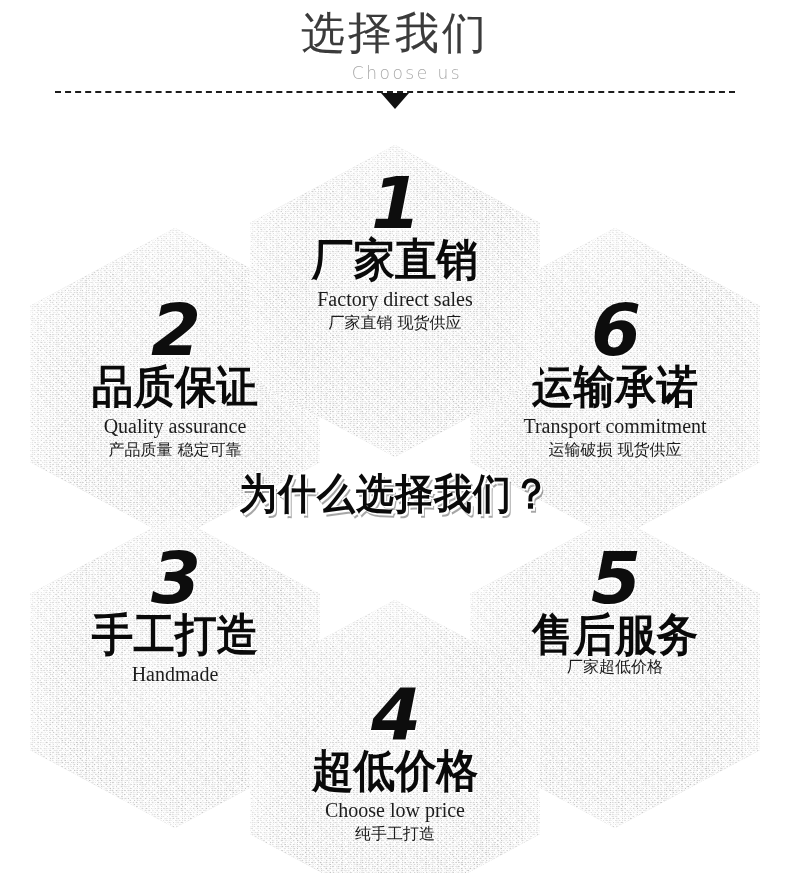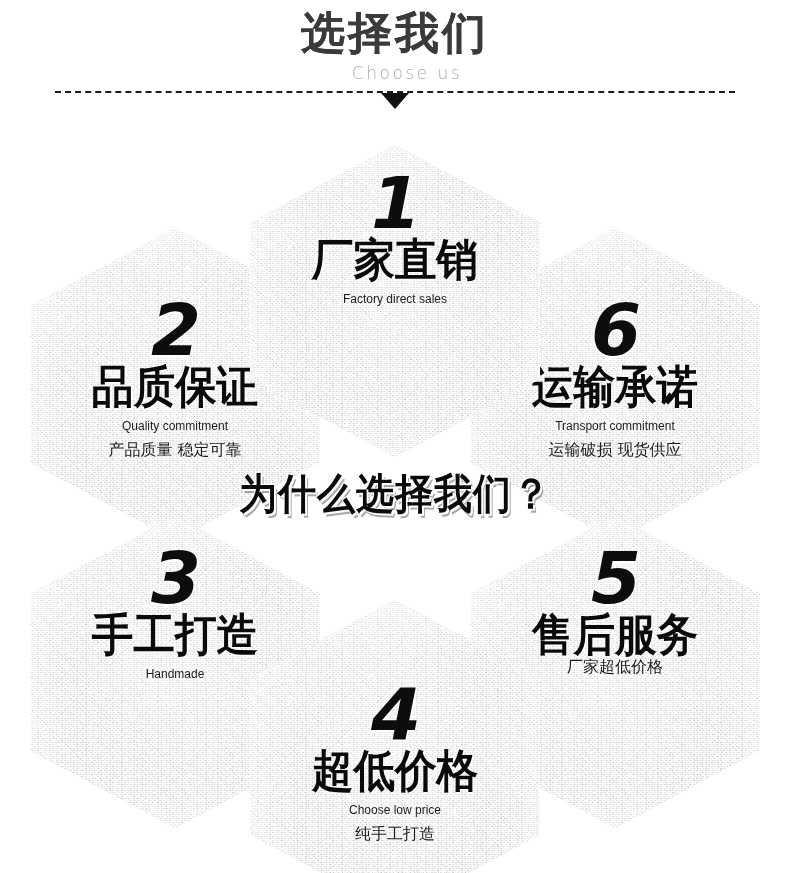--- a/index.html
+++ b/index.html
@@ -23,21 +23,21 @@
     width: 790px;
     height: 130px;
   }
   #main-title {
     position: absolute;
     left: 0; top: 8px;
     width: 790px;
     text-align: center;
     font-size: 44px;
     line-height: 50px;
-    font-weight: 700;
+    font-weight: 400;
     color: #3b3b3b;
     letter-spacing: 3px;
     font-family: "DejaVu Sans", "Liberation Sans", sans-serif;
     -webkit-text-stroke: 0.1px #3b3b3b;
   }
   #sub-title {
     position: absolute;
     left: 0; top: 62px;
     width: 790px;
     text-align: center;
@@ -158,22 +158,22 @@
     color: #0a0a0a;
     letter-spacing: 0px;
     margin-top: -4px;
     white-space: nowrap;
     transform: scaleY(1.12) scaleX(1.04);
     transform-origin: center top;
     text-shadow: 1px 1px 0 rgba(255,255,255,0.85);
   }
 
   .hex-en {
-    font-family: Liberation Sans, sans-serif;
-    font-size: 12px;
+    font-family: Liberation Serif, serif;
+    font-size: 20px;
     line-height: 22px;
     font-weight: 400;
     color: #1c1c1c;
     margin-top: 9px;
     white-space: nowrap;
   }
 
   .hex-cn-sub {
     font-family: "DejaVu Sans", "Liberation Sans", sans-serif;
     font-size: 16px;
@@ -233,28 +233,29 @@
   <div id="divider-arrow"></div>
 </div>
 
 <div id="hex-stage">
 
   <div class="hex" id="hex-1">
     <div class="hex-body">
       <div class="hex-num">1</div>
       <div class="hex-cn-main">厂家直销</div>
       <div class="hex-en">Factory direct sales</div>
+      <div class="hex-cn-sub">厂家直销 现货供应</div>
     </div>
   </div>
 
   <div class="hex" id="hex-2">
     <div class="hex-body">
       <div class="hex-num">2</div>
       <div class="hex-cn-main">品质保证</div>
-      <div class="hex-en">Quality commitment</div>
+      <div class="hex-en">Quality assurance</div>
       <div class="hex-cn-sub">产品质量 稳定可靠</div>
     </div>
   </div>
 
   <div class="hex" id="hex-6">
     <div class="hex-body">
       <div class="hex-num">6</div>
       <div class="hex-cn-main">运输承诺</div>
       <div class="hex-en">Transport commitment</div>
       <div class="hex-cn-sub">运输破损 现货供应</div>

